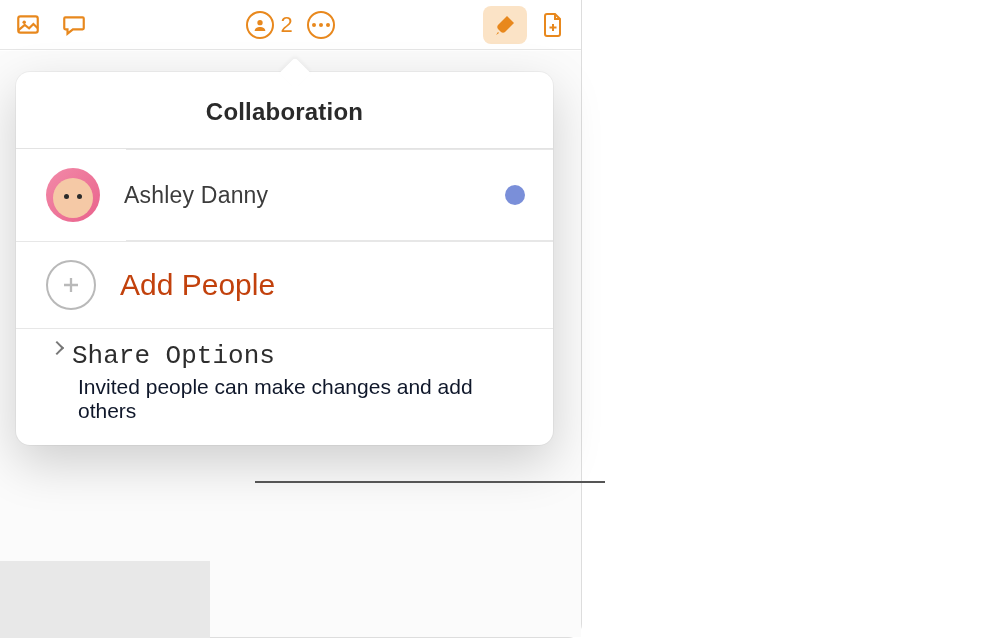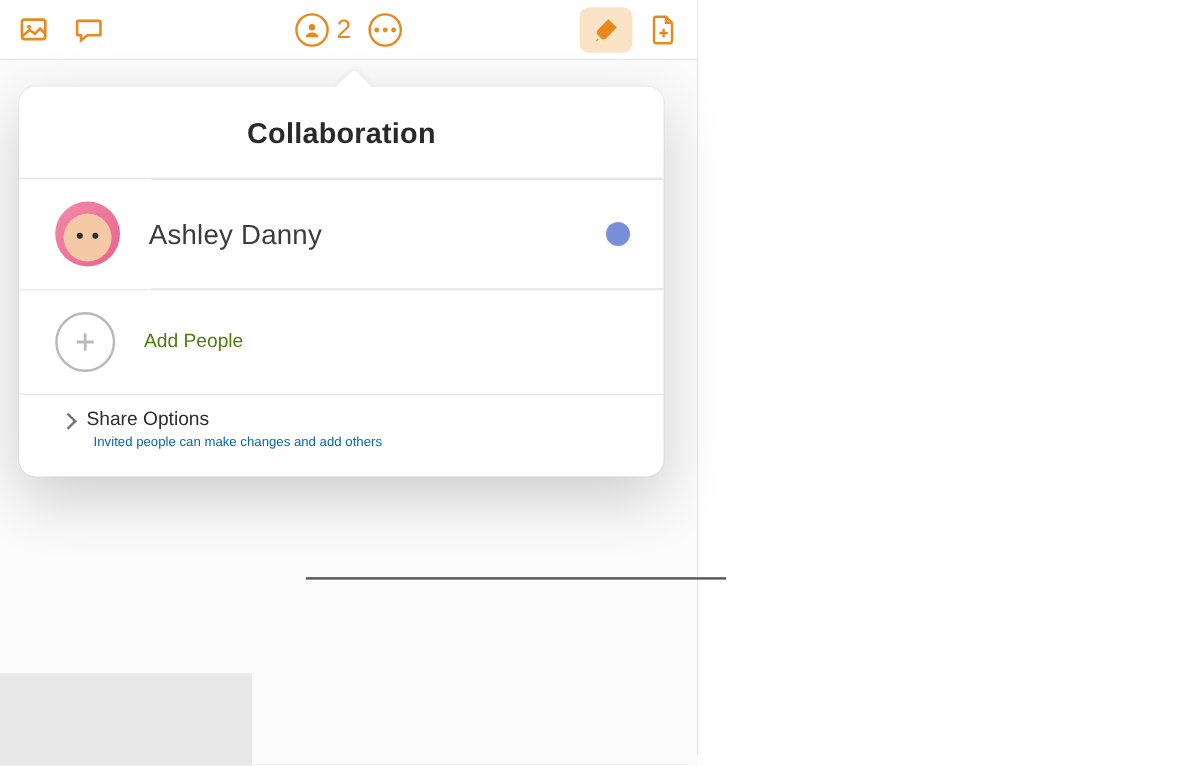--- a/index.html
+++ b/index.html
@@ -152,35 +152,36 @@
       gap: 24px;
     }
     .add-circle {
       width: 50px; height: 50px; border-radius: 50%;
       border: 2.3px solid #b9b9b9;
       display: flex; align-items: center; justify-content: center;
       color: #b9b9b9;
       flex: 0 0 50px;
     }
     .add-label {
-      font-size: 16px;
-      color: #4d7c0f;
+      font-size: 30px;
+      color: #c2410c;
     }
     .share-row {
       padding: 12px 28px 22px 36px;
     }
     .share-head {
-      display: flex; align-items: center; gap: 10px;
-      font-size: 16px;
+      display: flex; align-items: flex-start; gap: 10px;
+      font-size: 26px;
       color: #2d2d2d;
       font-weight: 500;
+      font-family: Liberation Mono, monospace;
     }
     .share-sub {
-      font-size: 11px;
-      color: #0369a1;
+      font-size: 21px;
+      color: #0f172a;
       margin-top: 4px;
       margin-left: 26px;
     }
     .chevron {
       width: 10px; height: 10px;
       border-right: 2.4px solid #777;
       border-bottom: 2.4px solid #777;
       transform: rotate(-45deg);
       margin-top: 2px;
     }

